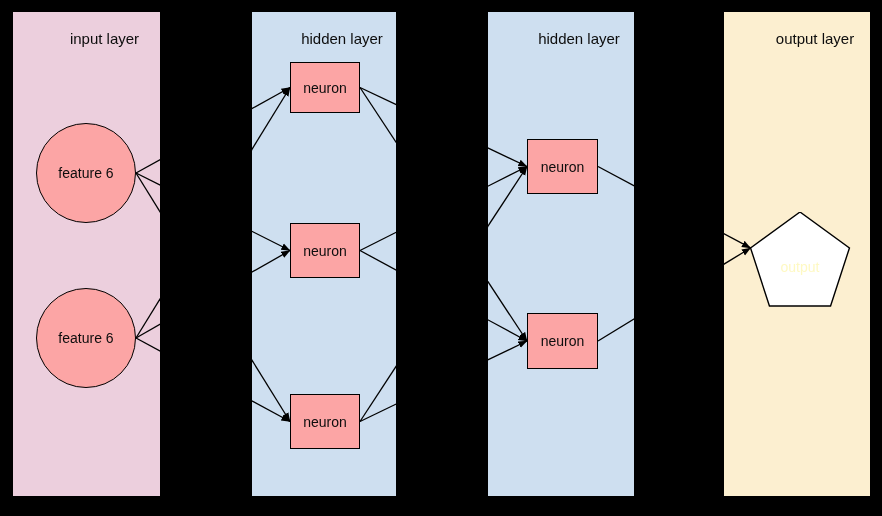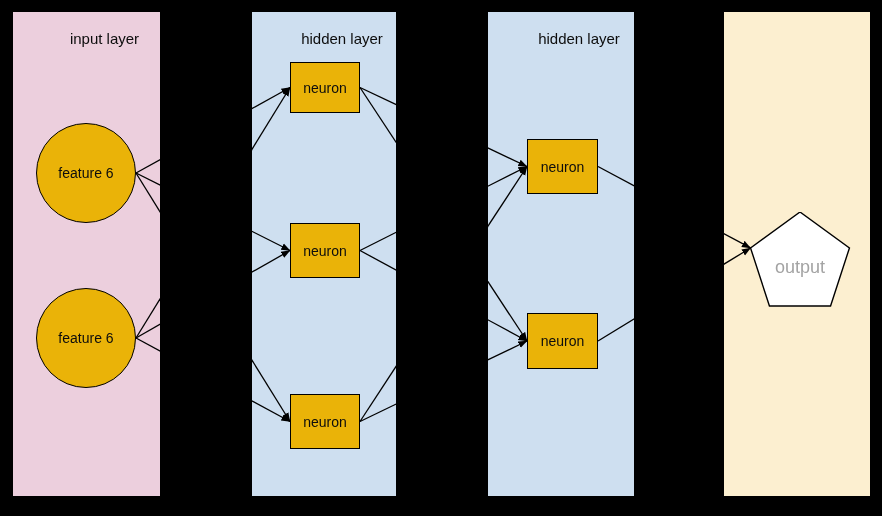--- a/index.html
+++ b/index.html
@@ -35,21 +35,21 @@
   .edge-svg {
     position: absolute;
     left: 0;
     top: 0;
     width: 882px;
     height: 516px;
     pointer-events: none;
   }
   .node {
     position: absolute;
-    background: #eab308;
+    background: #fca5a5;
     border: 1.4px solid #000000;
     box-sizing: border-box;
     display: flex;
     align-items: center;
     justify-content: center;
     font-size: 14px;
     color: #0d0d0d;
     font-family: "Liberation Sans", sans-serif;
   }
   .node.circle { border-radius: 50%; }
@@ -58,22 +58,22 @@
     background: transparent;
   }
   .pentagon-svg {
     position: absolute;
     left: 0;
     top: 0;
   }
   .pentagon-label {
     position: relative;
     z-index: 2;
-    font-size: 18px;
-    color: #a3a3a3;
+    font-size: 14px;
+    color: #fef9c3;
   }
 </style>
 </head>
 <body>
 
 <div id="canvas">
 
   <div id="panels">
       <div class="layer-panel" style="left: 13px; top: 12px; width: 147px; height: 484px; background: rgb(236, 207, 221);">
         <svg class="edge-svg" width="882" height="516" viewBox="0 0 882 516" style="left: -13px; top: -12px;">
@@ -162,20 +162,21 @@
           <line x1="136" y1="338" x2="290" y2="421.5" stroke="#000000" stroke-width="1.3" marker-end="url(#ah-output)"></line>
           <line x1="360" y1="87.5" x2="527" y2="166.5" stroke="#000000" stroke-width="1.3" marker-end="url(#ah-output)"></line>
           <line x1="360" y1="87.5" x2="527" y2="341" stroke="#000000" stroke-width="1.3" marker-end="url(#ah-output)"></line>
           <line x1="360" y1="250.5" x2="527" y2="166.5" stroke="#000000" stroke-width="1.3" marker-end="url(#ah-output)"></line>
           <line x1="360" y1="250.5" x2="527" y2="341" stroke="#000000" stroke-width="1.3" marker-end="url(#ah-output)"></line>
           <line x1="360" y1="421.5" x2="527" y2="166.5" stroke="#000000" stroke-width="1.3" marker-end="url(#ah-output)"></line>
           <line x1="360" y1="421.5" x2="527" y2="341" stroke="#000000" stroke-width="1.3" marker-end="url(#ah-output)"></line>
           <line x1="598" y1="166.5" x2="750.545061152652" y2="247.9311162925027" stroke="#000000" stroke-width="1.3" marker-end="url(#ah-output)"></line>
           <line x1="598" y1="341" x2="750.545061152652" y2="247.9311162925027" stroke="#000000" stroke-width="1.3" marker-end="url(#ah-output)"></line>
         </svg>
+        <div class="layer-title">output layer</div>
       </div>
     </div>
 
   <div id="nodes">
       <div class="node circle" style="left: 36px; top: 123px; width: 100px; height: 100px;">
         <span>feature 6</span>
       </div>
       <div class="node circle" style="left: 36px; top: 288px; width: 100px; height: 100px;">
         <span>feature 6</span>
       </div>

